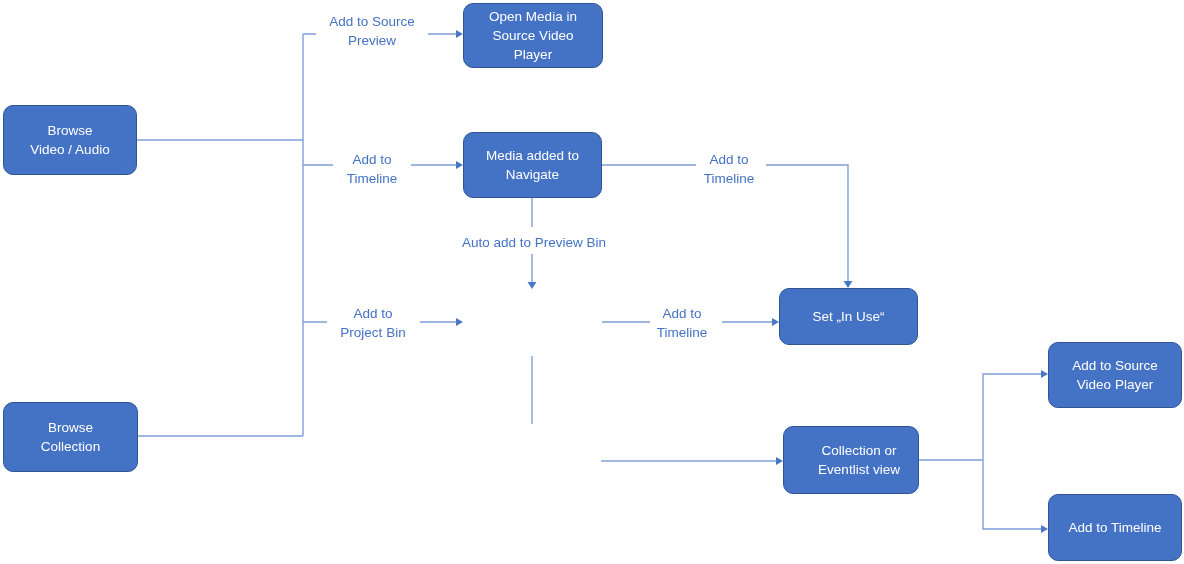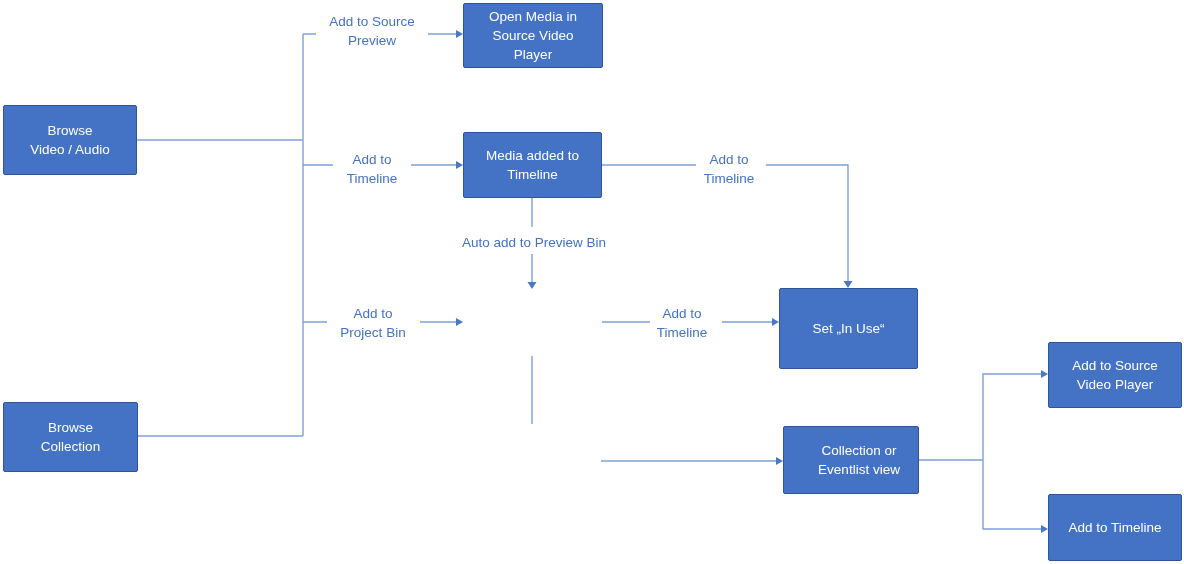--- a/index.html
+++ b/index.html
@@ -15,21 +15,21 @@
     position: absolute;
     left: 0; top: 0;
     width: 1184px; height: 564px;
     pointer-events: none;
   }
   .node {
     position: absolute;
     box-sizing: border-box;
     background: #4472C4;
     border: 1.5px solid #2F5597;
-    border-radius: 2px;
+    border-radius: 10px;
     color: #ffffff;
     display: flex;
     align-items: center;
     justify-content: center;
     text-align: center;
     font-size: 13.5px;
     line-height: 19px;
     white-space: pre-line;
   }
   .edge-label {
@@ -88,24 +88,24 @@
 Video / Audio</div>
 
   <div class="node" style="left:3px; top:402px; width:135px; height:70px;">Browse
 Collection</div>
 
   <div class="node" style="left:463px; top:3px; width:140px; height:65px;">Open Media in
 Source Video
 Player</div>
 
   <div class="node" style="left:463px; top:132px; width:139px; height:66px;">Media added to
-Timeline</div>
+Navigate</div>
 
 
-  <div class="node" style="left:779px; top:288px; width:139px; height:81px;">Set „In Use“</div>
+  <div class="node" style="left:779px; top:288px; width:139px; height:57px;">Set „In Use“</div>
 
   <div class="node" style="left:783px; top:426px; width:136px; height:68px;padding-left:16px;">Collection or
 Eventlist view</div>
 
   <div class="node" style="left:1048px; top:342px; width:134px; height:66px;">Add to Source
 Video Player</div>
 
   <div class="node" style="left:1048px; top:494px; width:134px; height:67px;">Add to Timeline</div>
 
   <div class="edge-label" style="left:312px; top:12px; width:120px;">Add to Source

